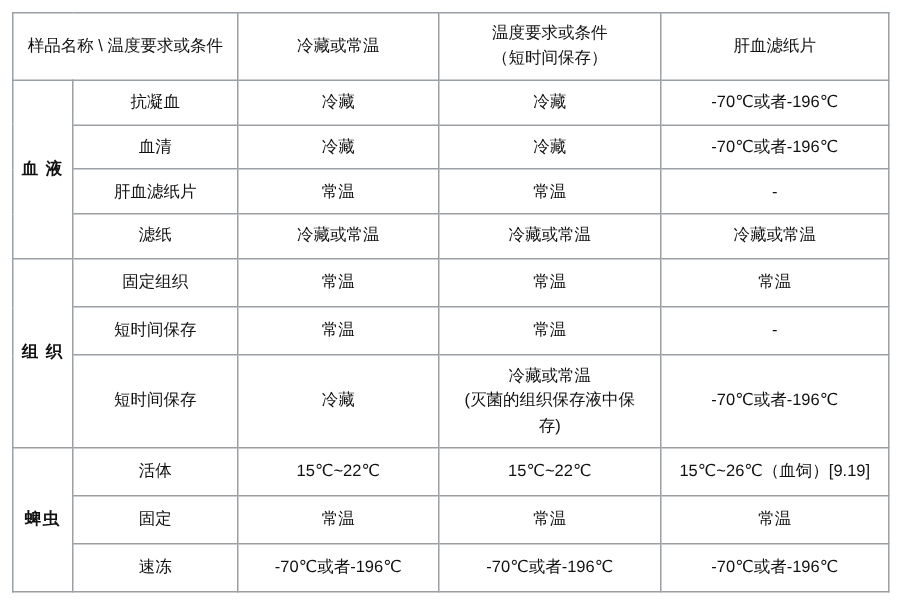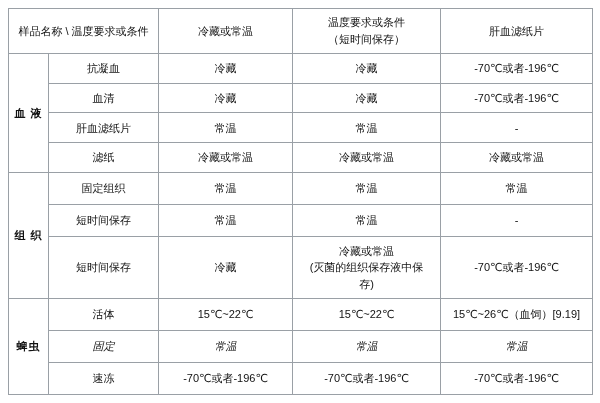--- a/index.html
+++ b/index.html
@@ -138,21 +138,21 @@
         <td>-70℃或者-196℃</td>
       </tr>
 
       <tr style="height:30px;">
         <td class="groupcell" rowspan="3">蜱虫</td>
         <td class="namecell">活体</td>
         <td>15℃~22℃</td>
         <td>15℃~22℃</td>
         <td>15℃~26℃（血饲）[9.19]</td>
       </tr>
-      <tr style="height:30px;font-style:italic;">
+      <tr style="height:30px;">
         <td class="namecell">固定</td>
         <td>常温</td>
         <td>常温</td>
         <td>常温</td>
       </tr>
       <tr style="height:30px;margin-left:12px;">
         <td class="namecell">速冻</td>
         <td>-70℃或者-196℃</td>
         <td>-70℃或者-196℃</td>
         <td>-70℃或者-196℃</td>

